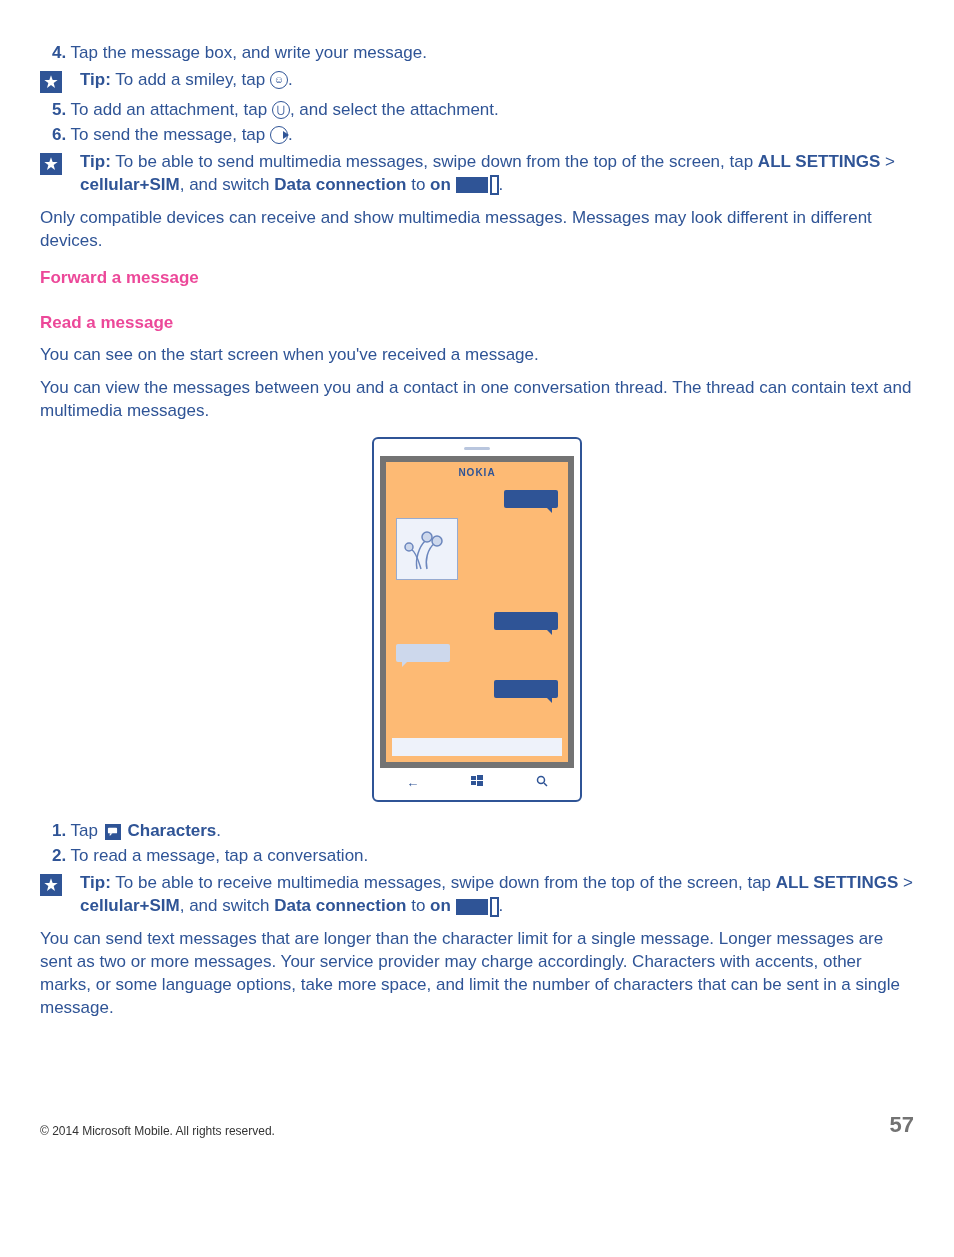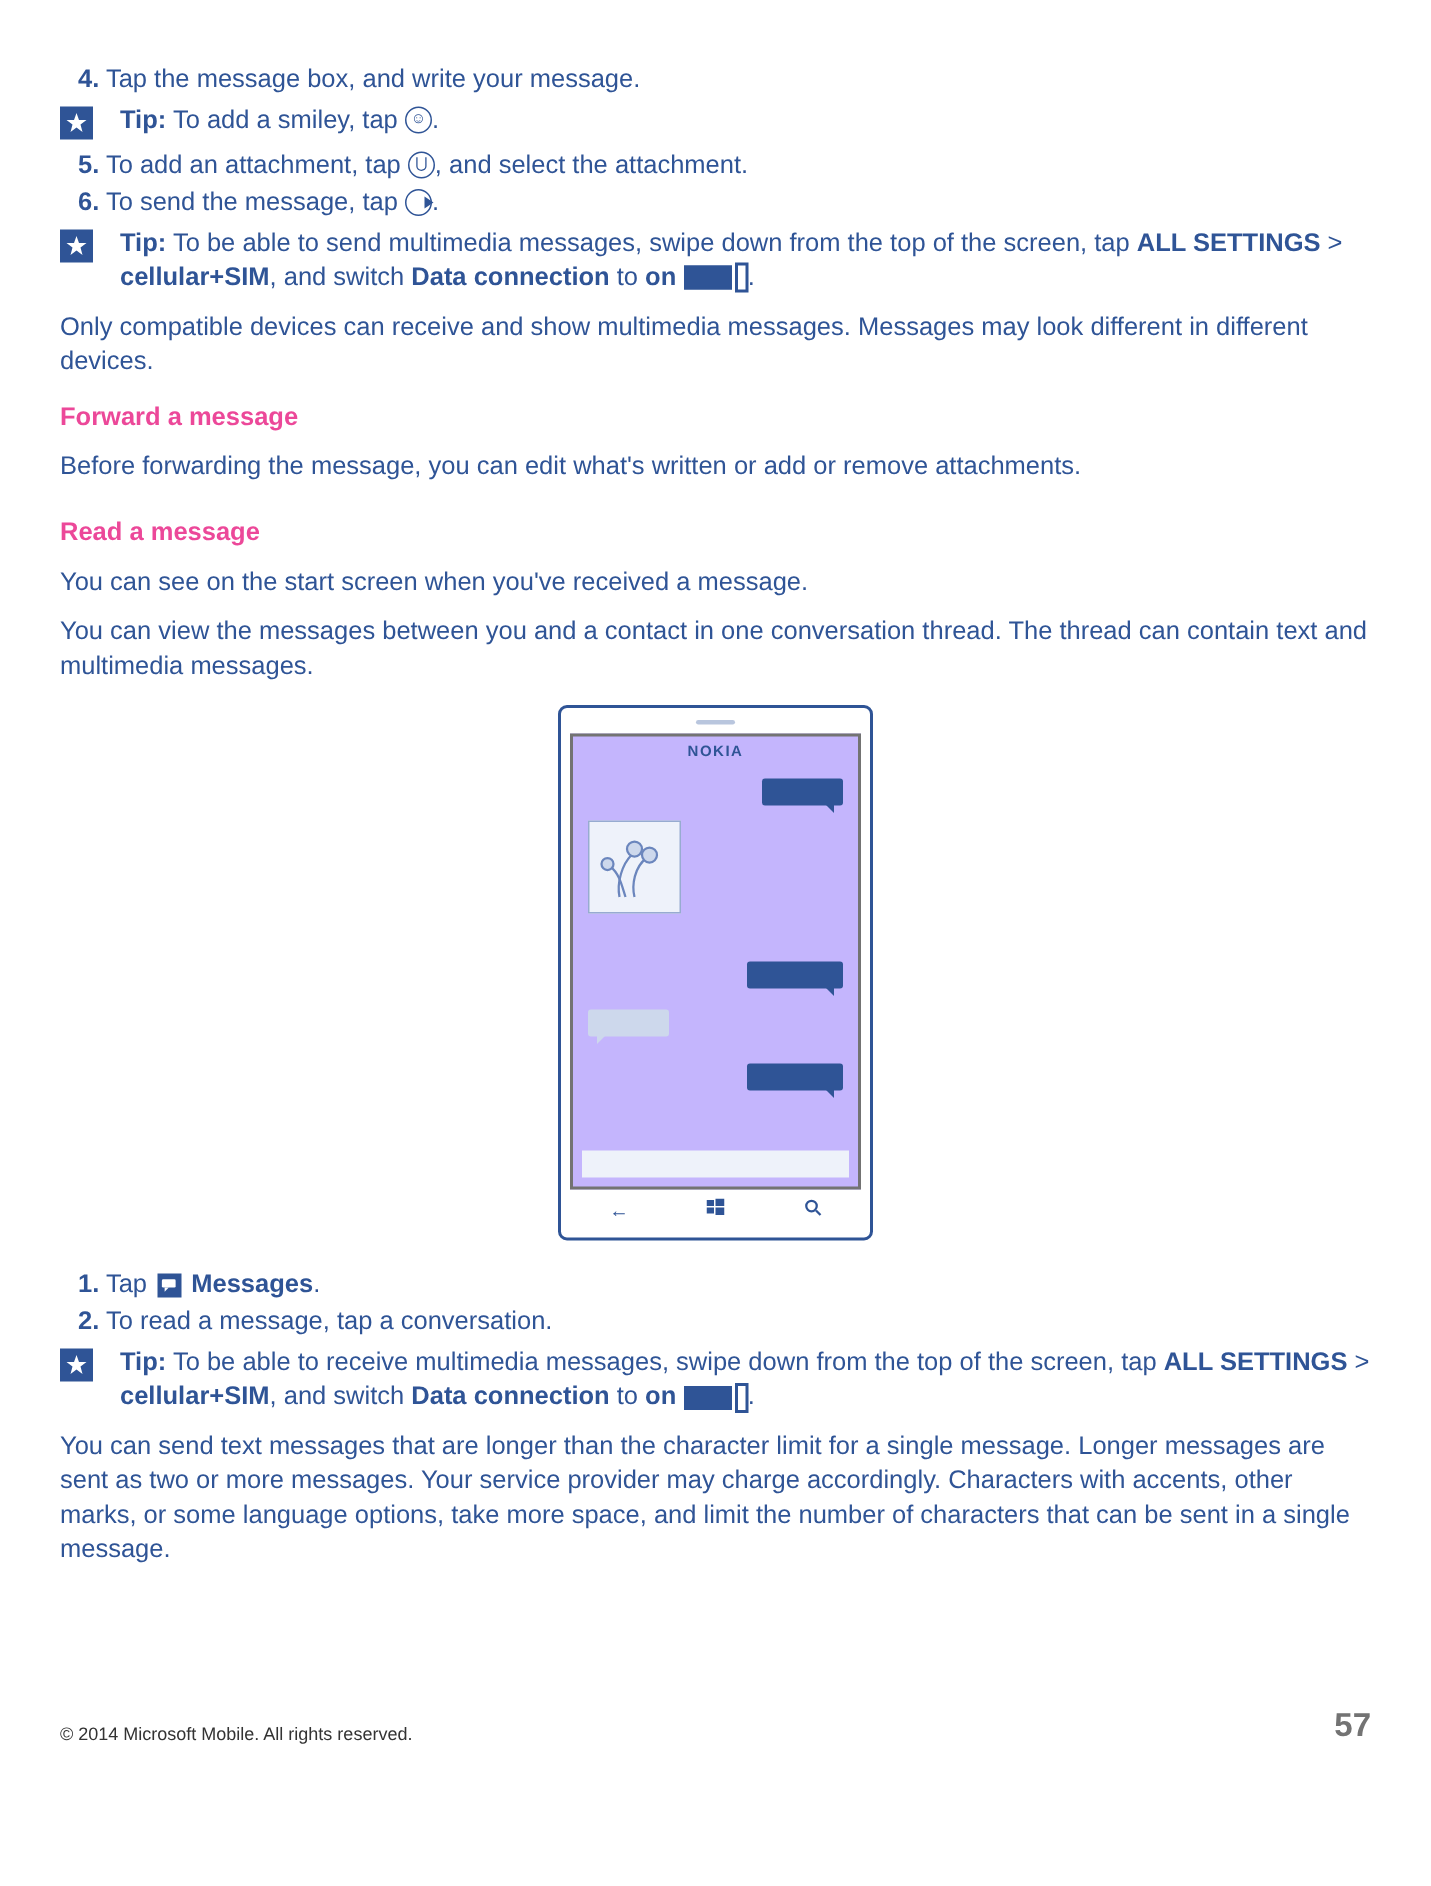--- a/index.html
+++ b/index.html
@@ -66,21 +66,21 @@
     align-items:center;justify-content:center;margin:0 2px;
   }
   .msg-tile svg{width:11px;height:11px;}
   
   .phone-wrap{ text-align:center; margin:14px 0 18px 0;}
   .phone{
     display:inline-block;border:2px solid #2F5496;border-radius:6px;
     width:194px;padding:8px 6px 4px 6px;
   }
   .phone-speaker{width:26px;height:3px;background:#b9c6de;margin:0 auto 6px auto;border-radius:2px;}
-  .phone-screen{border:2px solid #737373;height:300px;position:relative;background:#c4b5fd;}
+  .phone-screen{border:6px solid #737373;height:300px;position:relative;background:#fdba74;}
   .phone-brand{color:#2F5496;font-weight:bold;font-size:10px;text-align:center;letter-spacing:1px;padding-top:4px;}
   .bubble{position:absolute;border-radius:2px;}
   .bubble::after{content:"";position:absolute;bottom:-5px;width:0;height:0;}
   .b1{right:10px;top:28px;width:54px;height:18px;background:#2F5496;}
   .b1::after{right:6px;border-left:6px solid transparent;border-top:6px solid #2F5496;}
   .imgcard{position:absolute;left:10px;top:56px;width:60px;height:60px;border:1px solid #97abd0;background:#eef2fa;}
   .imgcard svg{width:100%;height:100%;}
   .b2{right:10px;top:150px;width:64px;height:18px;background:#2F5496;}
   .b2::after{right:6px;border-left:6px solid transparent;border-top:6px solid #2F5496;}
   .b3{left:10px;top:182px;width:54px;height:18px;background:#cdd8ec;}
@@ -130,21 +130,20 @@
   <div class="tip-text">
     <span class="bold">Tip:</span><span> To be able to send multimedia messages, swipe down from the top of the screen, tap </span><span class="bold">ALL SETTINGS</span><span> &gt; </span><span class="bold">cellular+SIM</span><span>, and switch </span><span class="bold">Data connection</span><span> to </span><span class="bold">on</span>
     <span> </span><span class="toggle-icon"><span class="track"></span><span class="knob"></span></span><span>.</span>
   </div>
 </div>
 
 <div class="para">Only compatible devices can receive and show multimedia messages. Messages may look different in different devices.</div>
 
 <div>
   <div class="section-h">Forward a message</div>
-  <div class="para">Before forwarding the message, you can edit what's written or add or remove attachments.</div>
 </div>
 
 <div>
   <div class="section-h" style="margin-top:22px">Read a message</div>
   <div class="para">You can see on the start screen when you've received a message.</div>
   <div class="para">You can view the messages between you and a contact in one conversation thread. The thread can contain text and multimedia messages.</div>
 </div>
 
 <div class="phone-wrap">
   <div class="phone">
@@ -184,21 +183,21 @@
     </div>
   </div>
 </div>
 
 <div class="step">
   <span class="num">1.</span><span> Tap </span><span class="msg-tile">
       <svg viewBox="0 0 12 12">
         <rect x="1" y="2" width="10" height="6" rx="1" fill="#fff"></rect>
         <polygon points="3,8 3,11 6,8" fill="#fff"></polygon>
       </svg>
-    </span> <span class="bold">Messages</span><span>.</span>
+    </span> <span class="bold">Characters</span><span>.</span>
 </div>
 
 <div class="step">
   <span class="num">2.</span><span> To read a message, tap a conversation.</span>
 </div>
 
 <div class="tip-row">
   <span class="tip-icon">
     <svg viewBox="0 0 24 24">
         <polygon points="12,2 14.5,9 22,9 16,13.5 18,21 12,16.5 6,21 8,13.5 2,9 9.5,9" fill="#fff"></polygon>

